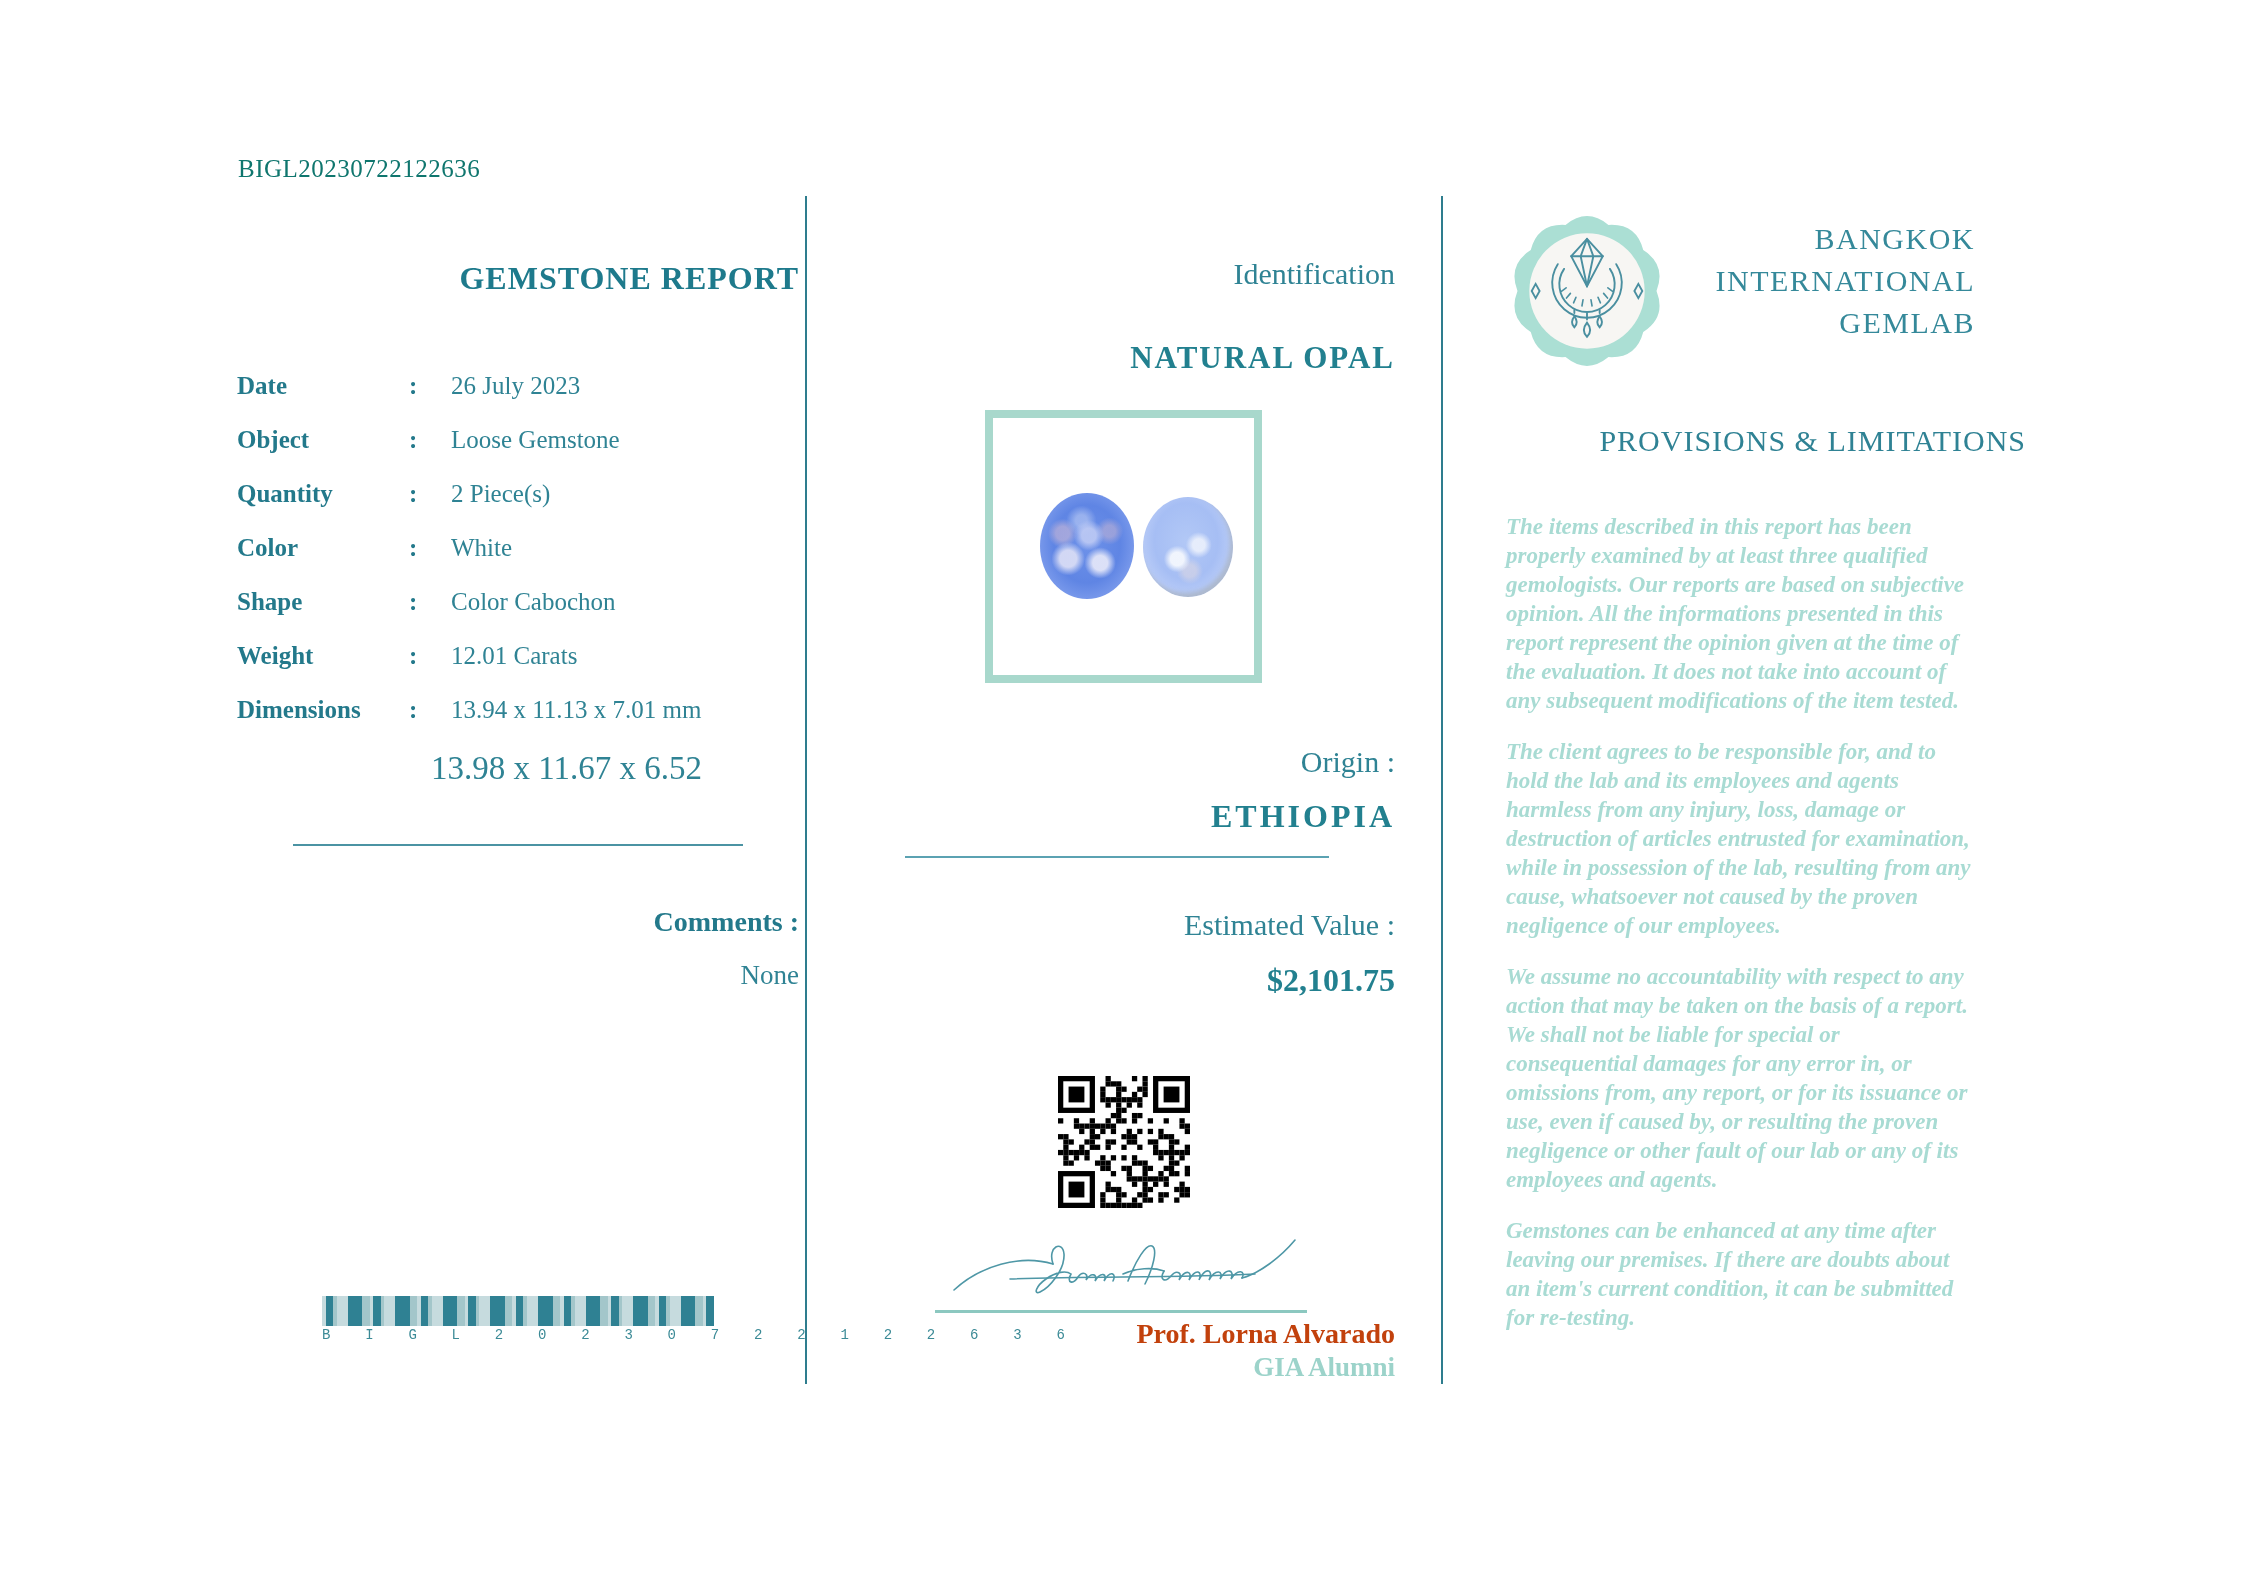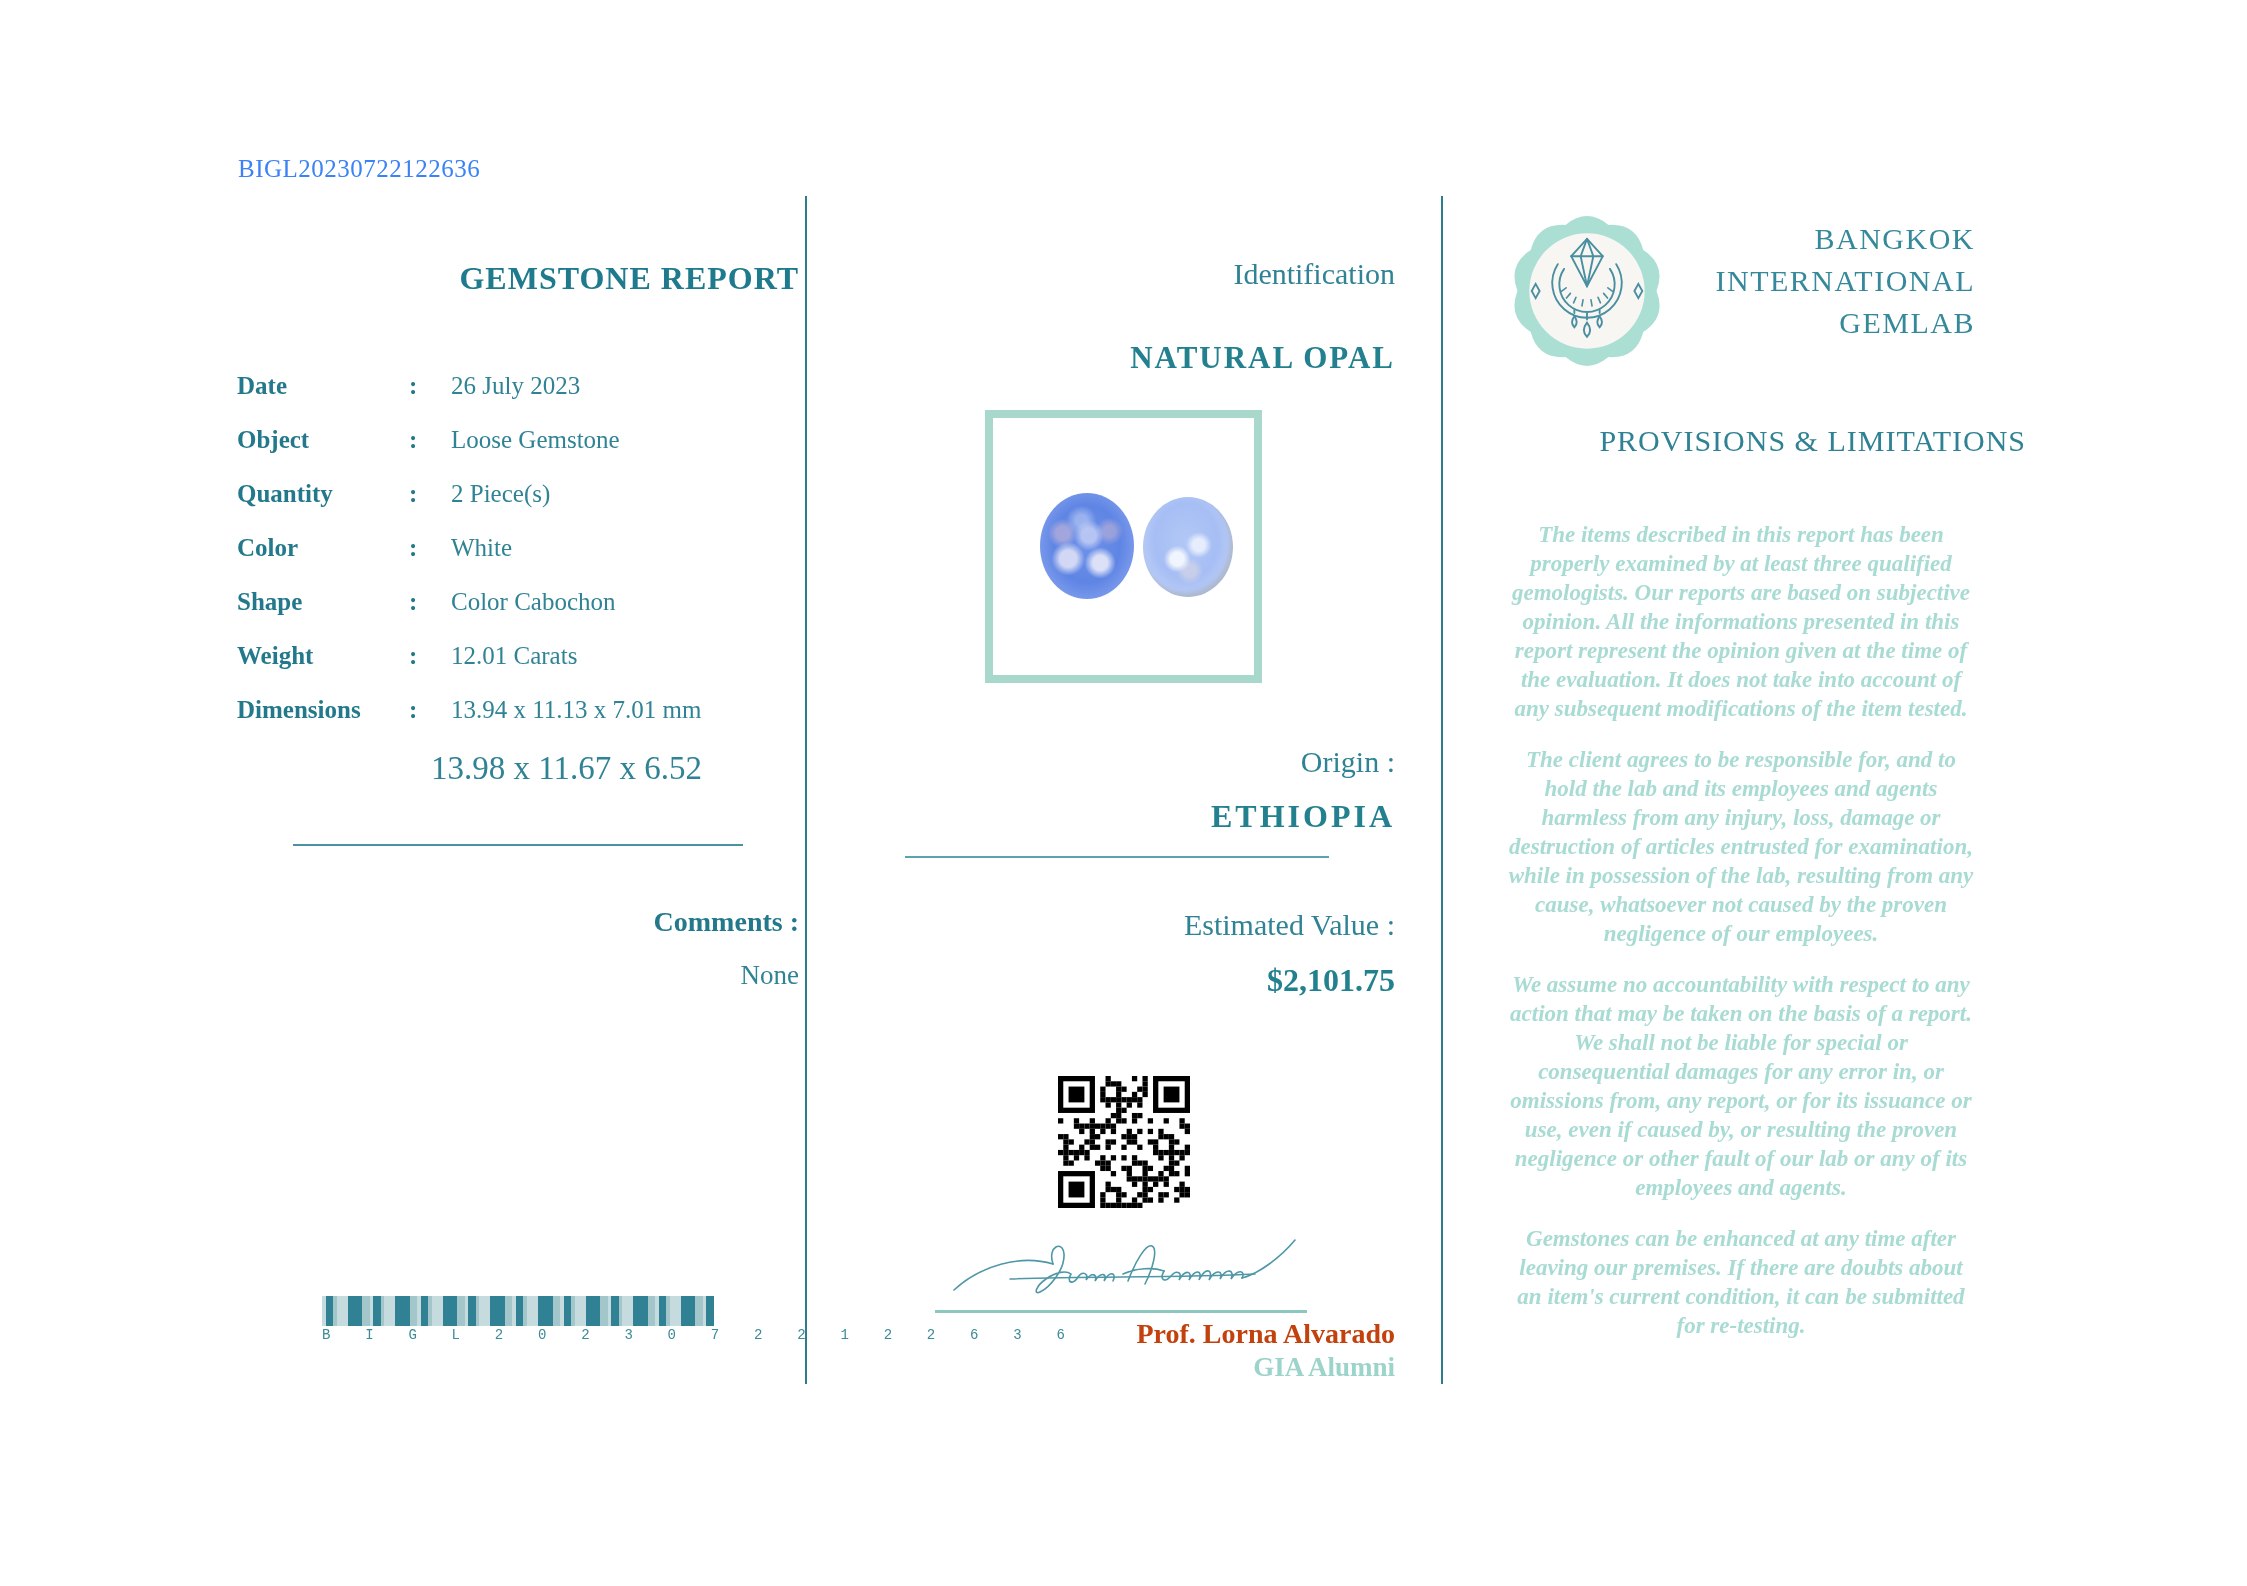--- a/index.html
+++ b/index.html
@@ -4,21 +4,21 @@
 <style>
   html,body{margin:0;padding:0;background:#ffffff;}
   .page{
     position:relative;width:2247px;height:1586px;background:#ffffff;overflow:hidden;
     font-family:"Liberation Serif","DejaVu Serif",serif;color:#2f8394;
   }
   .abs{position:absolute;}
   .center{text-align:right;}
 
   
-  .report-number{left:238px;top:155px;font-size:25px;letter-spacing:.5px;color:#3b82f6;}
+  .report-number{left:238px;top:155px;font-size:25px;letter-spacing:.5px;color:#0f766e;}
 
   
   .vdiv{top:196px;width:2px;height:1188px;background:#2e7d8e;}
   .vdiv.one{left:805px;}
   .vdiv.two{left:1441px;}
 
   
   .report-title{left:237px;top:260px;width:562px;font-size:32px;font-weight:700;letter-spacing:1px;color:#1e7a8c;}
   .fields{left:237px;top:372px;width:562px;}
   .frow{display:flex;height:54px;align-items:flex-start;font-size:25px;}
@@ -70,22 +70,22 @@
   .signature{left:950px;top:1232px;width:350px;height:80px;}
   .sig-rule{left:935px;top:1310px;width:372px;height:3px;background:#8cc8c0;}
   .cert-name{left:850px;top:1318px;width:545px;font-size:28px;font-weight:700;color:#c2410c;}
   .cert-cred{left:850px;top:1352px;width:545px;font-size:27px;font-weight:700;color:#9cd3ca;}
 
   
   .badge{left:1508px;top:212px;width:158px;height:158px;}
   .lab-name{left:1645px;top:218px;width:330px;font-size:30px;line-height:42px;letter-spacing:1.5px;color:#35899a;}
   .prov-heading{left:1460px;top:424px;width:566px;font-size:30px;letter-spacing:1px;color:#2f8294;}
   .prov-paras{left:1506px;top:512px;width:470px;}
-  .prov-paras p{margin:8px 0 22px 0;font-size:23px;line-height:29px;font-style:italic;
-    text-align:center;color:#a8dbd3;font-weight:700;}
+  .prov-paras p{margin:0 0 22px 0;font-size:23px;line-height:29px;font-style:italic;
+    color:#a8dbd3;font-weight:700;}
 </style>
 </head>
 <body>
 
 <div class="page">
 
   <div class="abs report-number">BIGL20230722122636</div>
 
   <div class="abs vdiv one"></div>
   <div class="abs vdiv two"></div>

